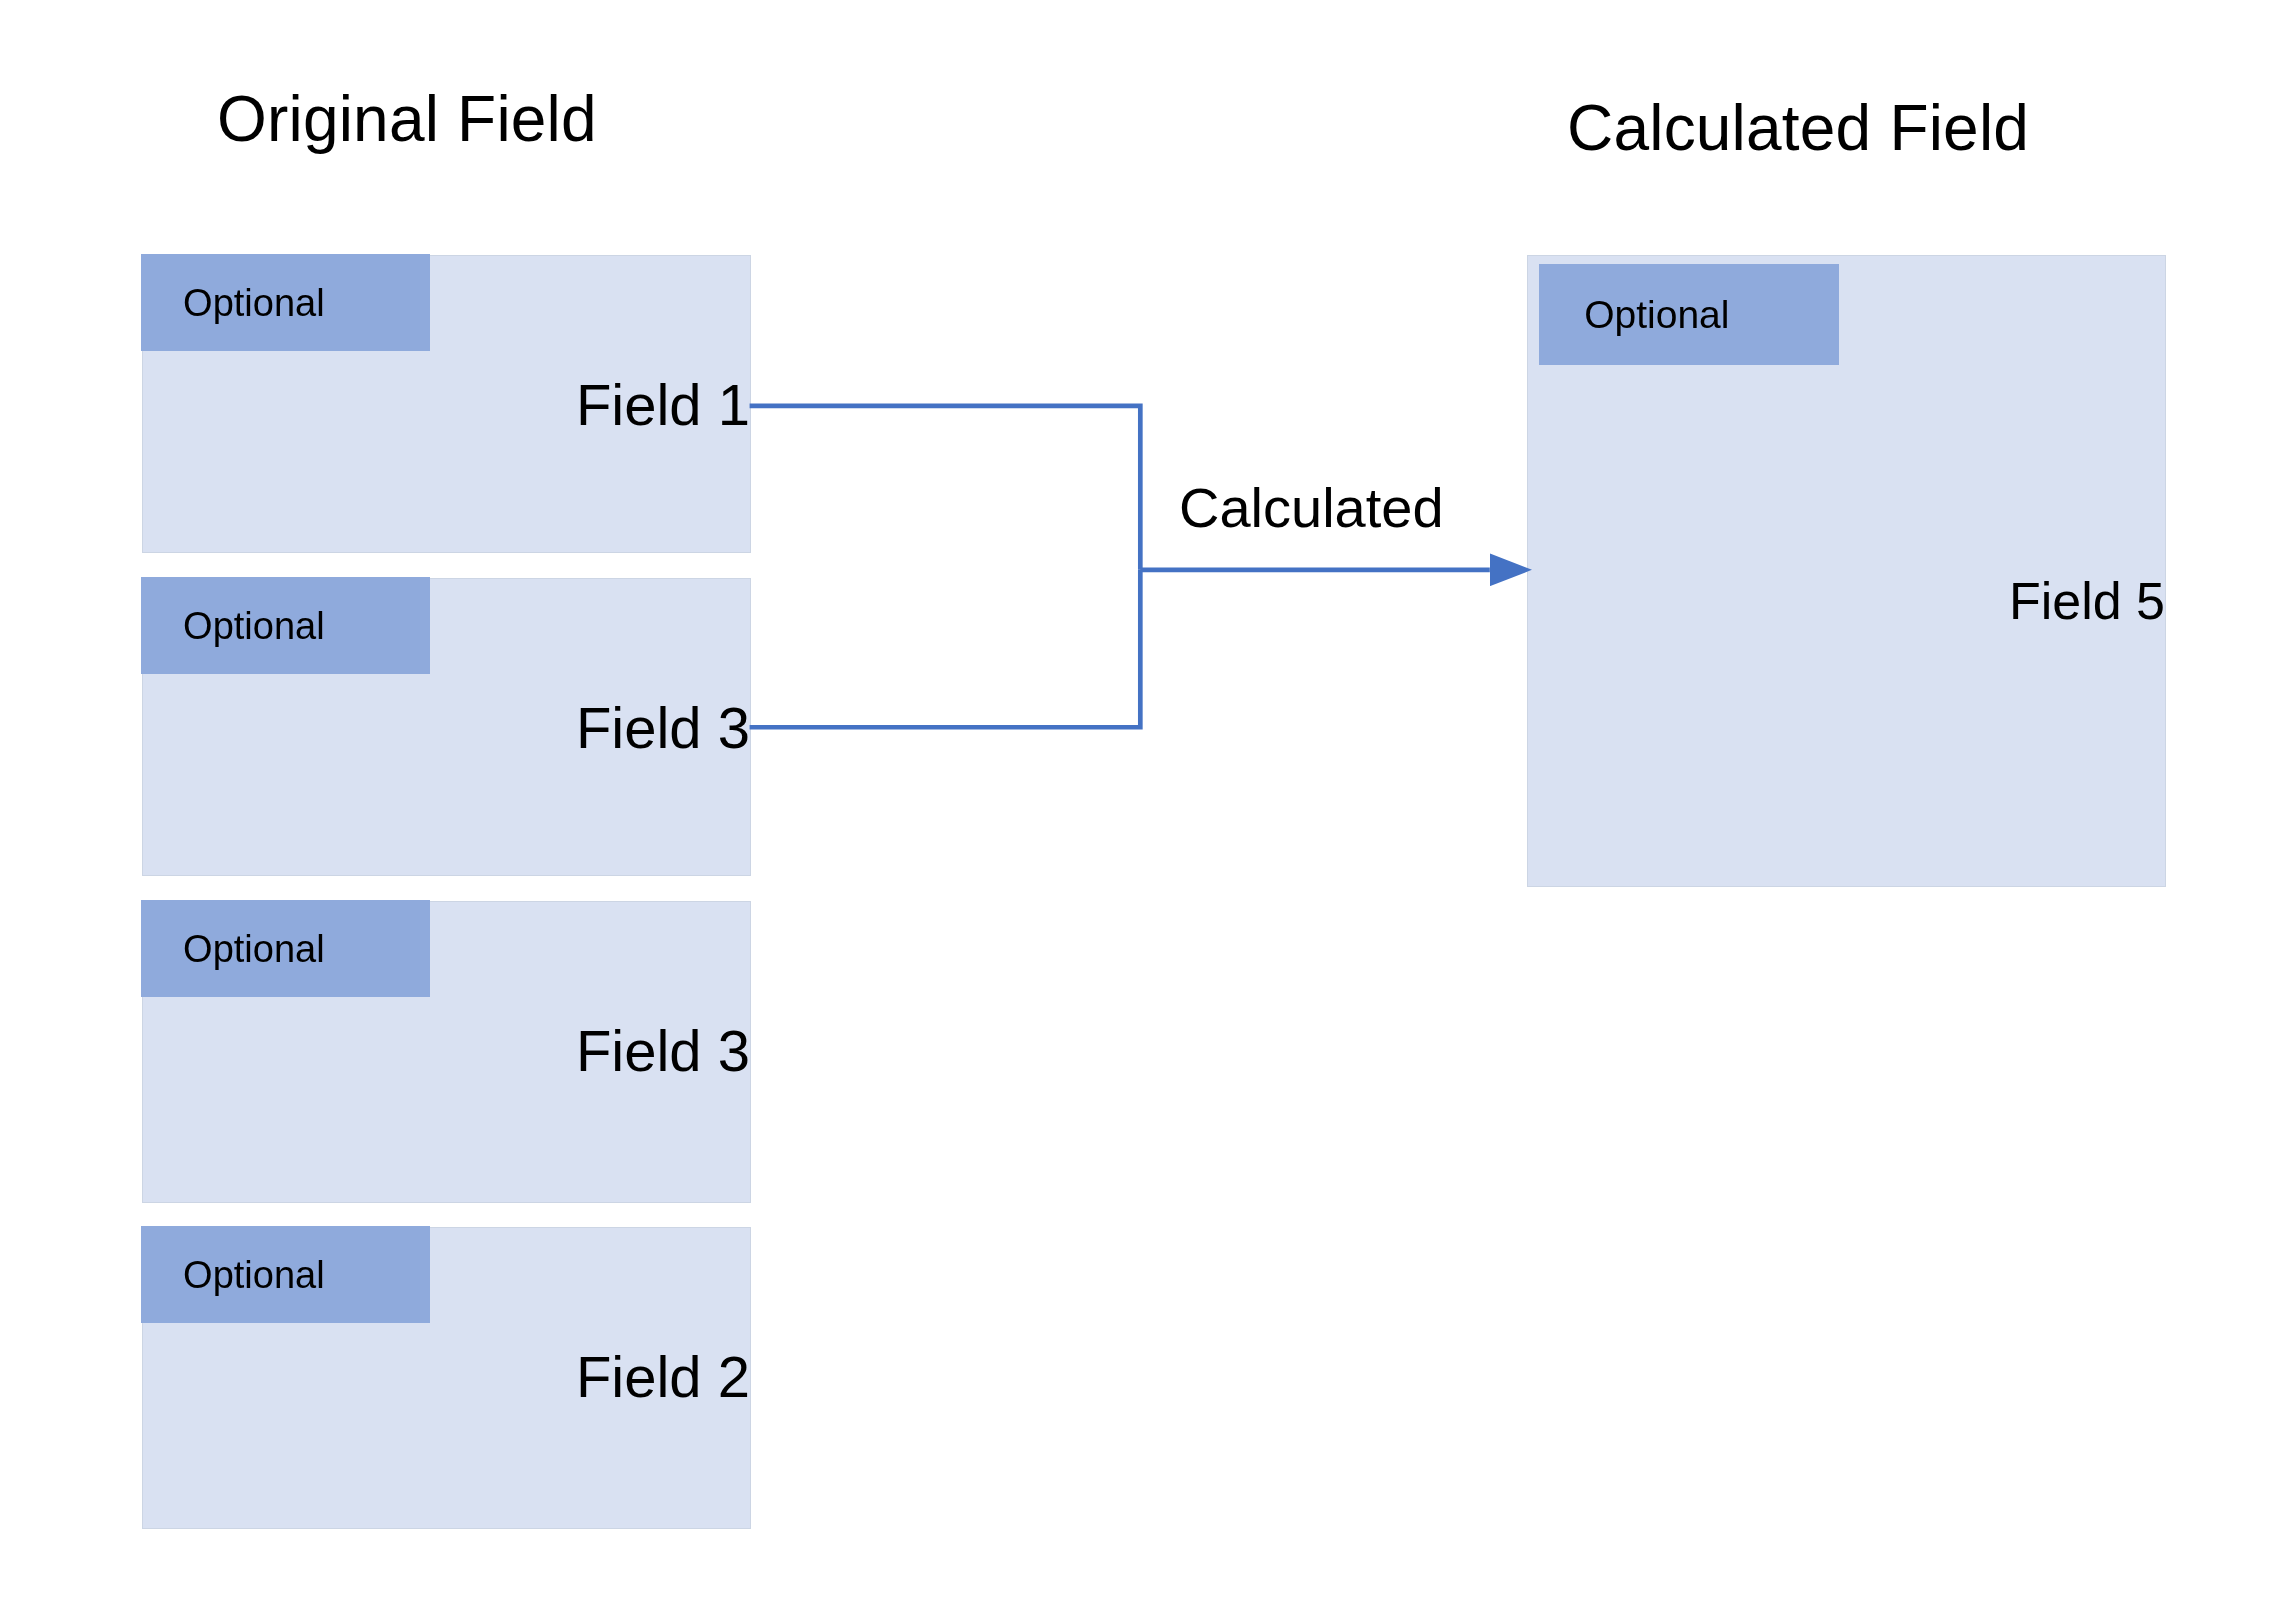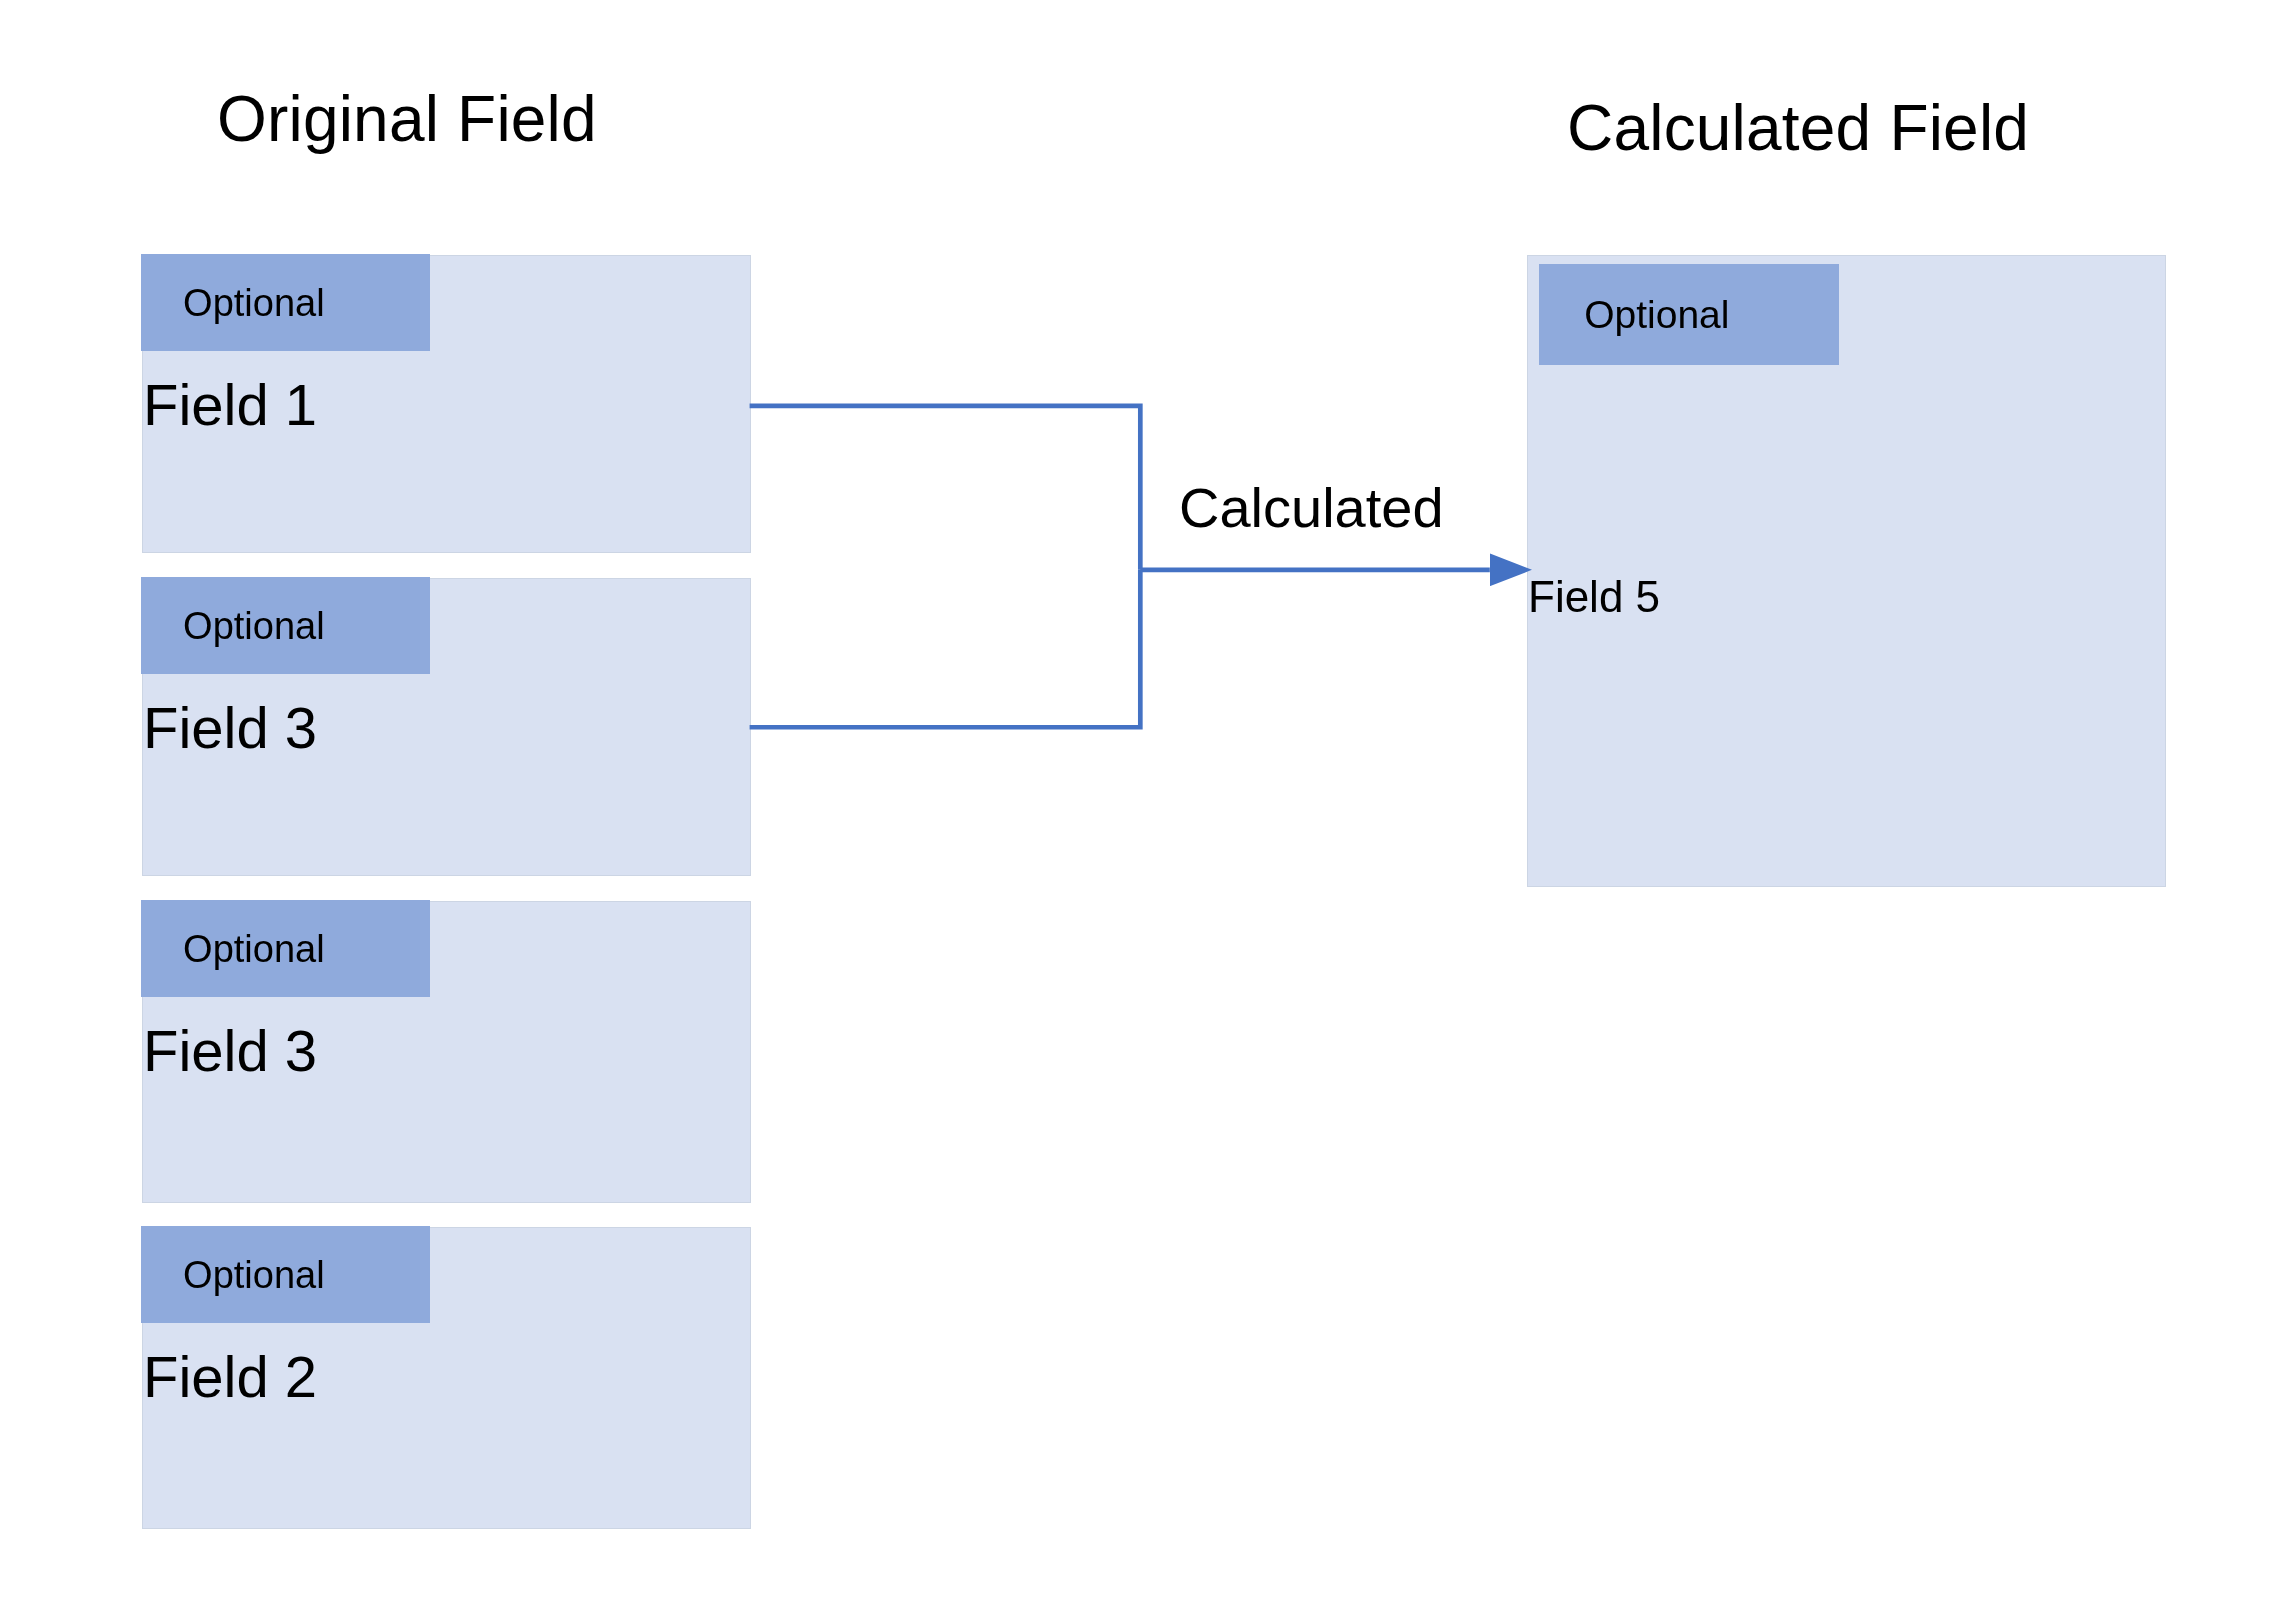--- a/index.html
+++ b/index.html
@@ -50,21 +50,21 @@
     align-items: center;
     padding-left: 42px;
     box-sizing: border-box;
     white-space: nowrap;
     text-align: center;
   }
   .field-box .field-label {
     position: absolute;
     left: 0;
     right: 0;
-    text-align: left;
+    text-align: right;
     font-size: 58px;
     line-height: 1;
     color: #000000;
     white-space: nowrap;
   }
 
   
   .orig-box { left: 142px; width: 609px; }
   .orig-box .optional-tag {
     left: -1.9px;
@@ -89,21 +89,21 @@
   #box-field-5 .optional-tag {
     left: 11.2px;
     top: 7.5px;
     width: 300px;
     height: 101px;
     font-size: 39px;
     padding-left: 45px;
   }
   #box-field-5 .field-label {
     top: 319px;
-    font-size: 44px;
+    font-size: 52px;
   }
 
   
   #connector-svg {
     position: absolute;
     left: 0;
     top: 0;
     width: 2290px;
     height: 1610px;
     pointer-events: none;

